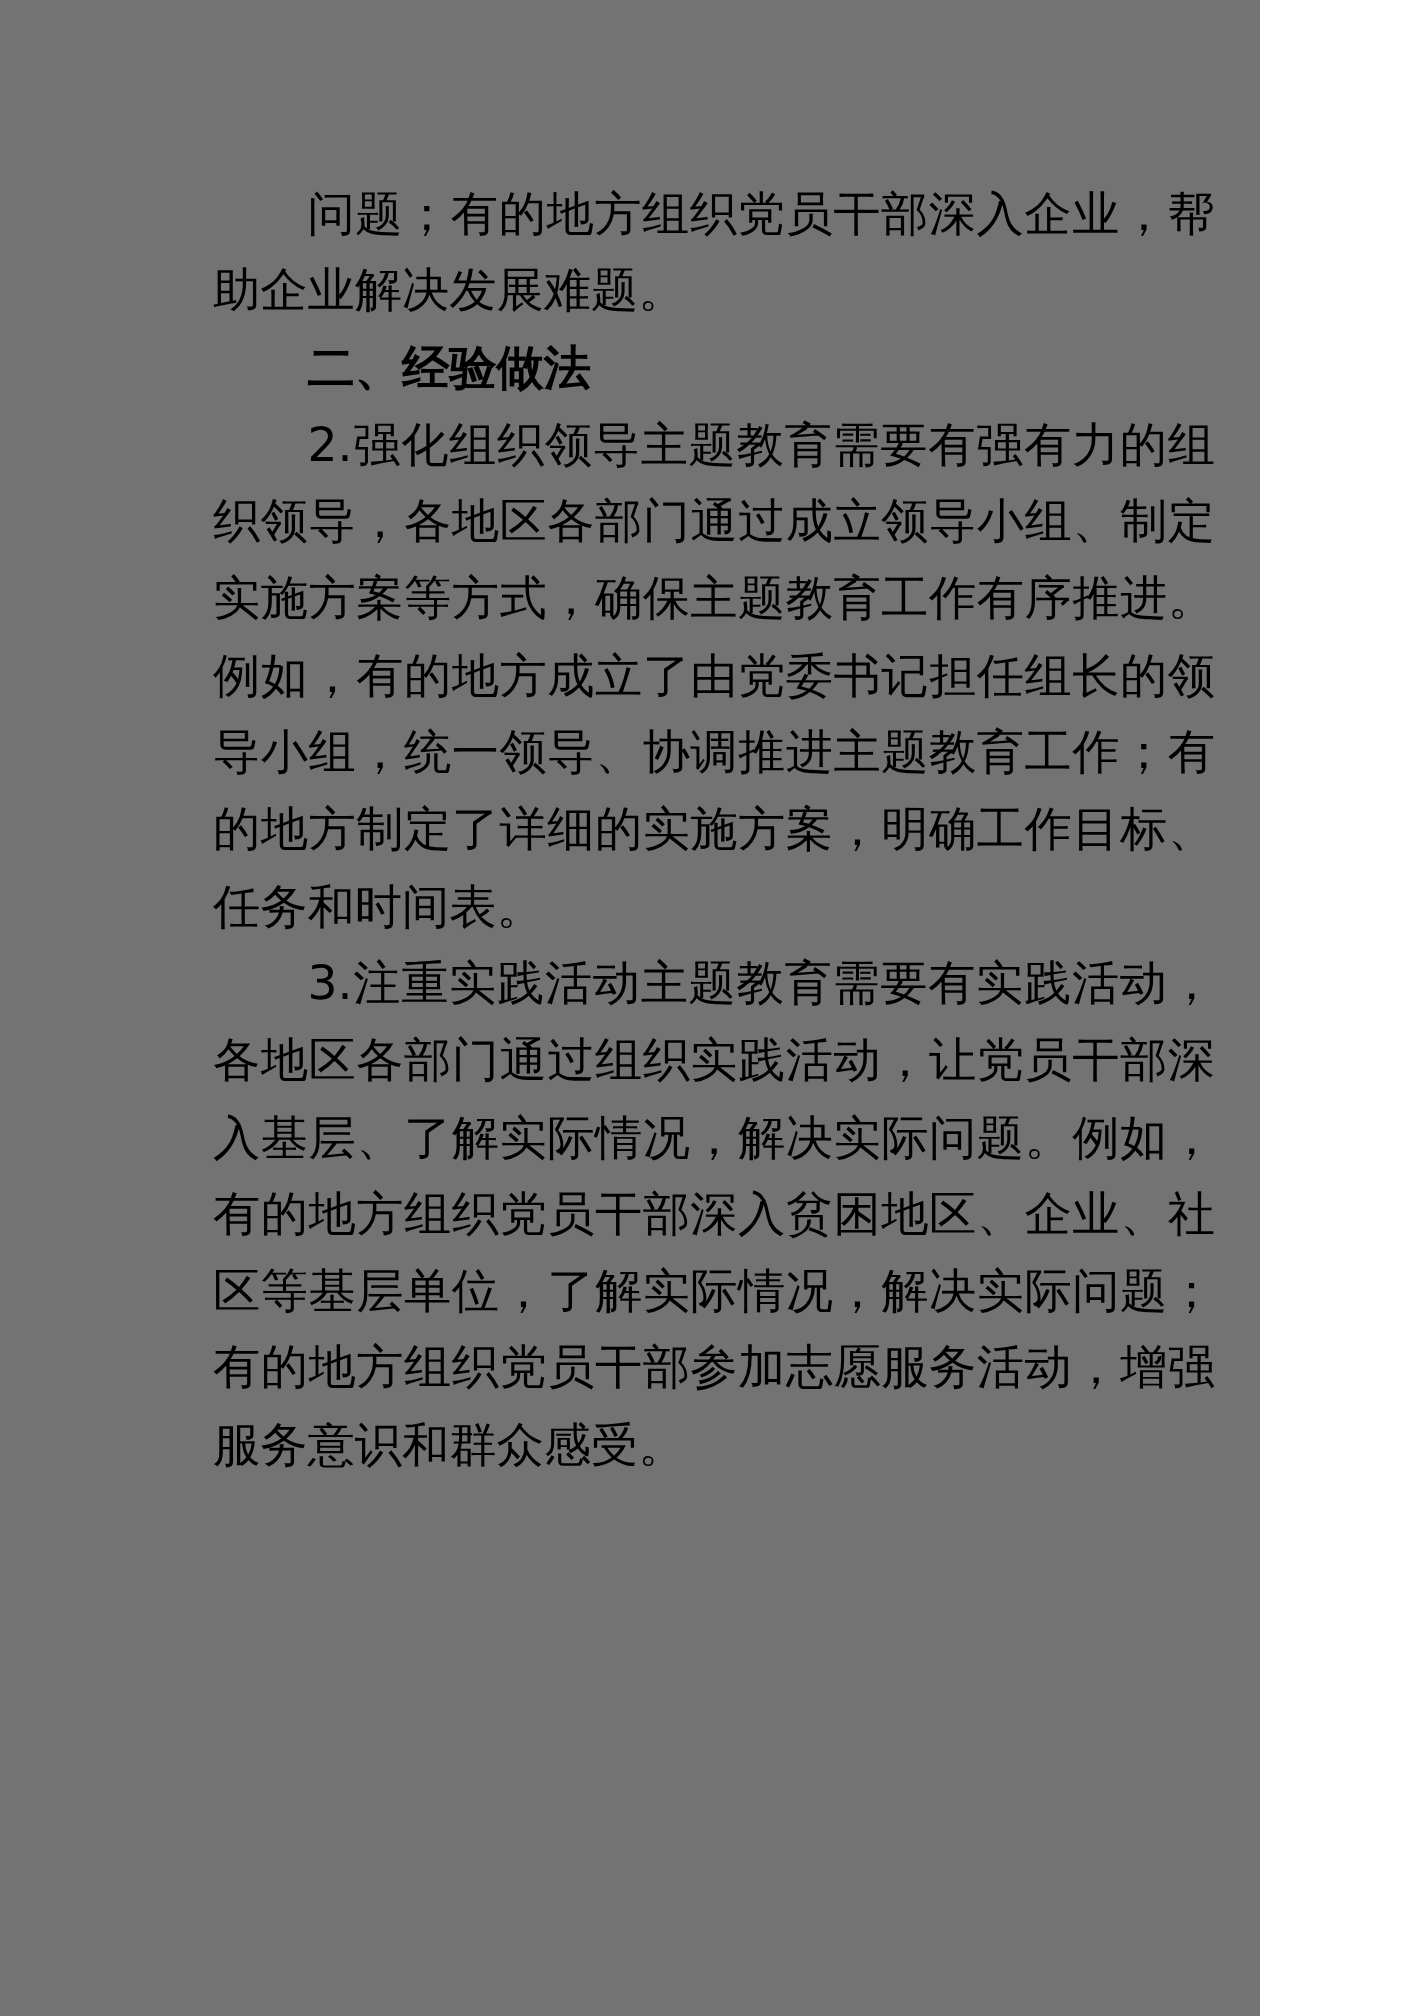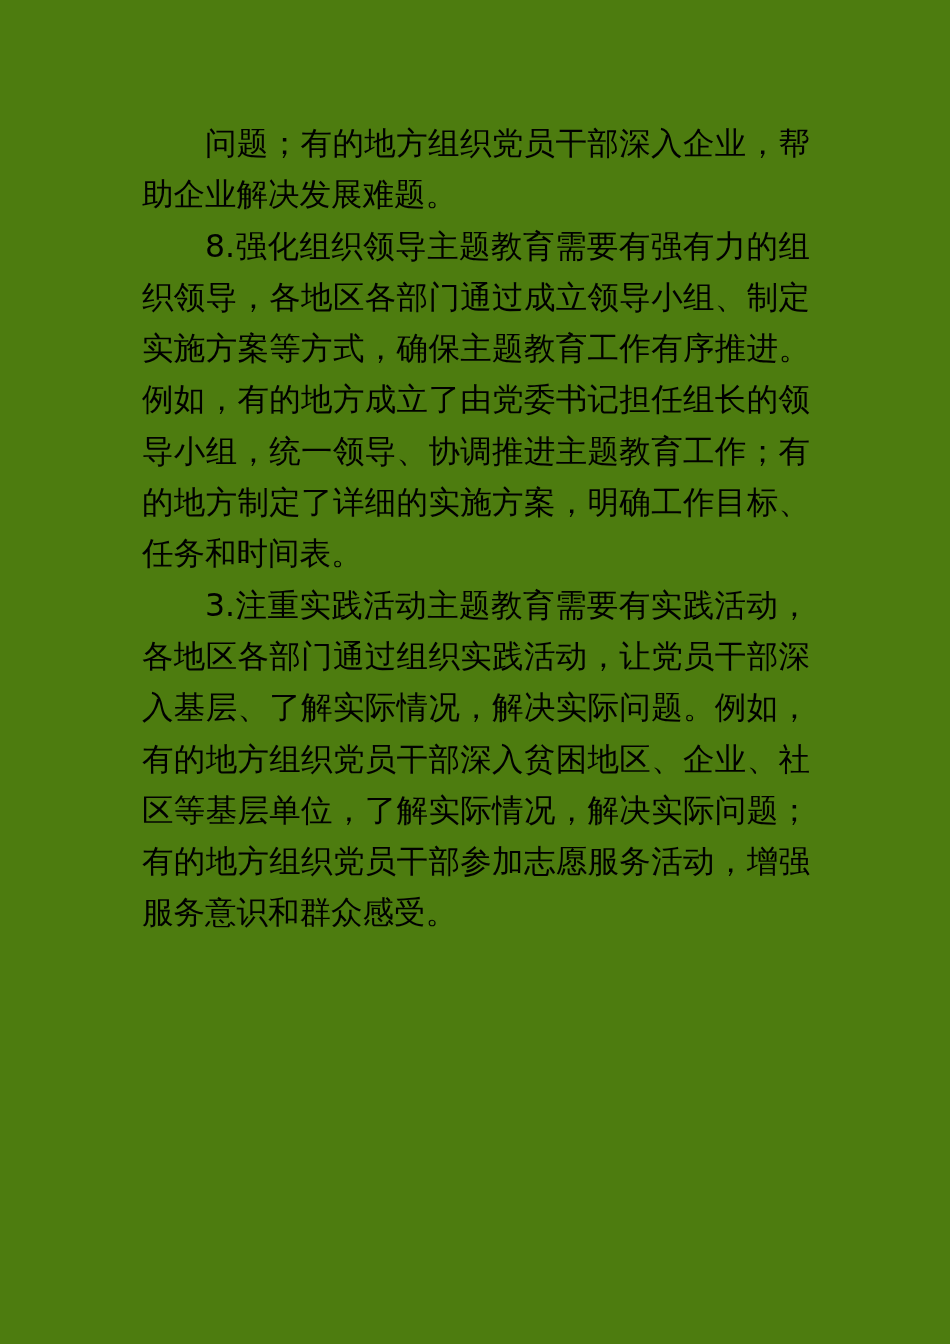--- a/index.html
+++ b/index.html
@@ -12,23 +12,23 @@
     width: 950px;
     height: 1344px;
     overflow: hidden;
     font-family: "DejaVu Sans", "Liberation Sans", sans-serif;
     color: #000000;
     -webkit-font-smoothing: antialiased;
   }
 
   .page {
     position: relative;
-    width: 950px;
+    width: 840px;
     height: 1344px;
-    background: #4d7c0f;
+    background: #737373;
     box-sizing: border-box;
   }
 
   .page-body {
     position: absolute;
     left: 142px;
     top: 118px;
     width: 668px;
   }
 
@@ -58,20 +58,21 @@
   }
 </style>
 </head>
 <body>
 
 <div class="page">
   <div class="page-body">
 
     <p class="para">问题；有的地方组织党员干部深入企业，帮助企业解决发展难题。</p>
 
+    <p class="heading">二、经验做法</p>
 
-    <p class="para">8.强化组织领导主题教育需要有强有力的组织领导，各地区各部门通过成立领导小组、制定实施方案等方式，确保主题教育工作有序推进。例如，有的地方成立了由党委书记担任组长的领导小组，统一领导、协调推进主题教育工作；有的地方制定了详细的实施方案，明确工作目标、任务和时间表。</p>
+    <p class="para">2.强化组织领导主题教育需要有强有力的组织领导，各地区各部门通过成立领导小组、制定实施方案等方式，确保主题教育工作有序推进。例如，有的地方成立了由党委书记担任组长的领导小组，统一领导、协调推进主题教育工作；有的地方制定了详细的实施方案，明确工作目标、任务和时间表。</p>
 
 
     <p class="para">3.注重实践活动主题教育需要有实践活动，各地区各部门通过组织实践活动，让党员干部深入基层、了解实际情况，解决实际问题。例如，有的地方组织党员干部深入贫困地区、企业、社区等基层单位，了解实际情况，解决实际问题；有的地方组织党员干部参加志愿服务活动，增强服务意识和群众感受。</p>
 
   </div>
 </div>
 
 </body></html>

